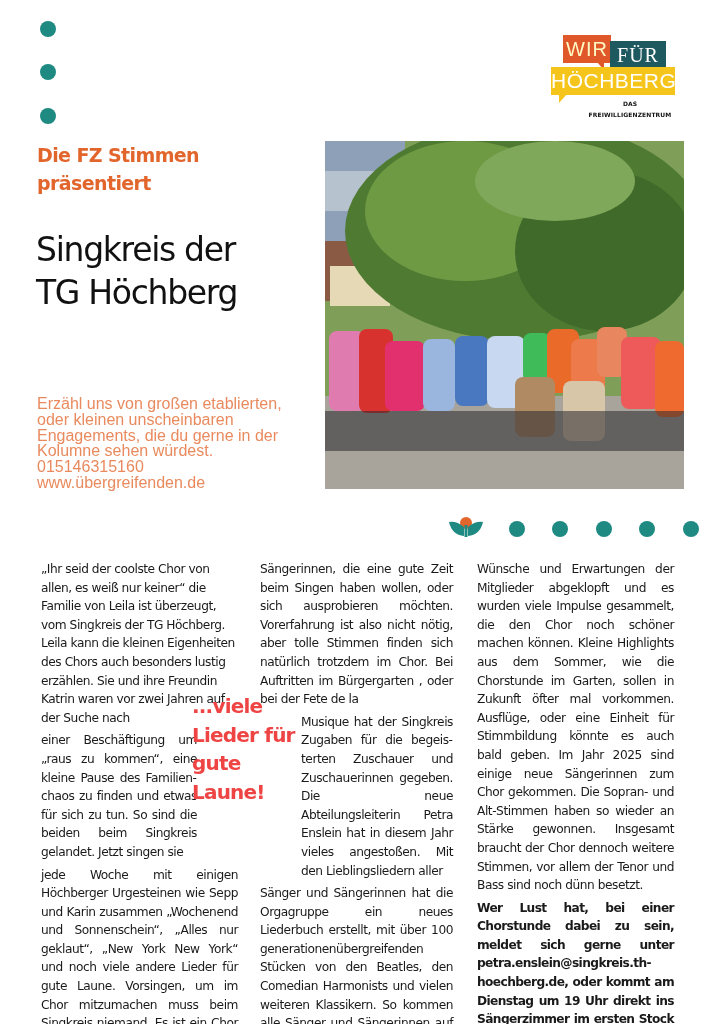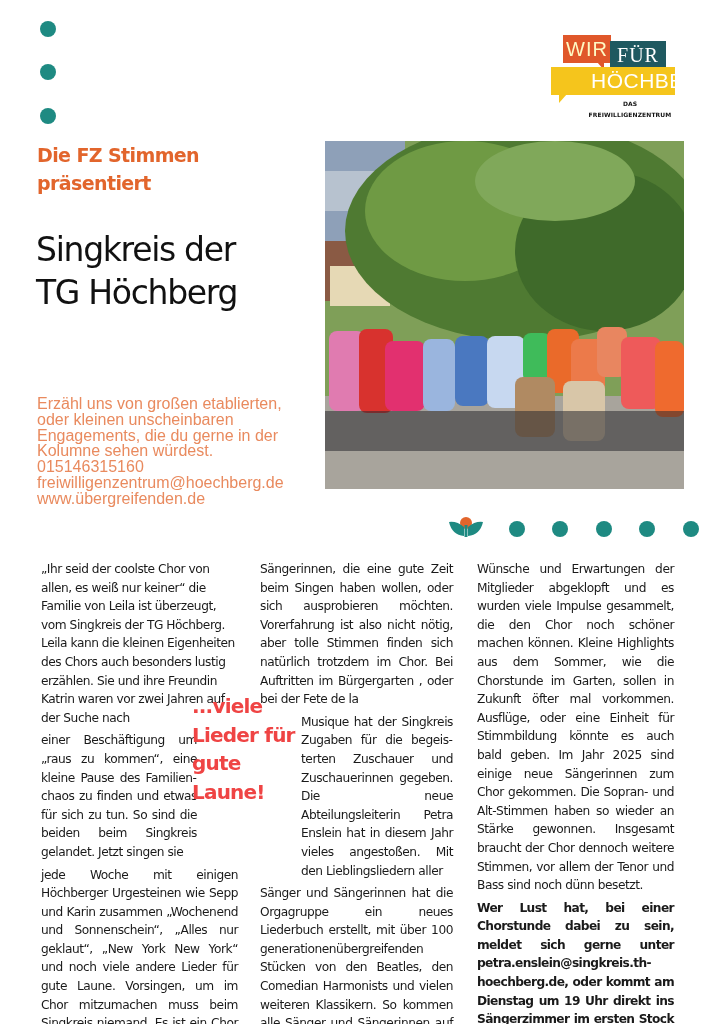--- a/index.html
+++ b/index.html
@@ -23,21 +23,21 @@
 
   
   .logo { position: absolute; left: 551px; top: 33px; width: 125px; height: 76px; }
   .logo .wir { position: absolute; left: 12px; top: 2px; width: 48px; height: 28px; background: #e0572a;
     color: #fef9c3; font-family: "Liberation Sans", sans-serif; font-size: 20px; line-height: 28px; text-align: center; letter-spacing: 1px; }
   .logo .wir::after { content: ""; position: absolute; left: 34px; bottom: -7px; border-left: 7px solid transparent; border-top: 8px solid #e0572a; }
   .logo .fur { position: absolute; left: 59px; top: 8px; width: 56px; height: 28px; background: #1f5960;
     color: #fff; font-family: Liberation Serif, serif; font-size: 20px; line-height: 28px; text-align: center; letter-spacing: 1px; }
   .logo .fur::after { content: ""; position: absolute; left: 12px; bottom: -7px; border-right: 7px solid transparent; border-top: 8px solid #1f5960; }
   .logo .hoch { position: absolute; left: 0px; top: 34px; width: 124px; height: 28px; background: #f5c51c;
-    color: #fff; font-family: "Liberation Sans", sans-serif; font-size: 21px; line-height: 28px; text-align: center; letter-spacing: 0.5px; padding-left: 40px; }
+    color: #fff; font-family: "Liberation Sans", sans-serif; font-size: 21px; line-height: 28px; text-align: center; letter-spacing: 0.5px; }
   .logo .hoch::after { content: ""; position: absolute; left: 8px; bottom: -8px; border-right: 8px solid transparent; border-top: 9px solid #f5c51c; }
   .logo .sub { position: absolute; left: 34px; top: 65px; width: 90px; height: 11px; background: #fff;
     font-family: "DejaVu Sans", sans-serif; font-weight: bold; font-size: 6px; line-height: 11px; color: #111; text-align: center; letter-spacing: 0.1px; }
 
   
   .photo { position: absolute; left: 325px; top: 141px; width: 359px; height: 348px; overflow: hidden; background: #6d8e45; }
   .photo svg { width: 100%; height: 100%; display: block; }
 
   
   .lotus { position: absolute; left: 449px; top: 516px; width: 34px; height: 22px; }
@@ -72,21 +72,20 @@
 
 <div class="kicker">Die FZ Stimmen präsentiert</div>
 <div class="headline">
   <div>Singkreis der</div>
   <div>TG Höchberg</div>
 </div>
 
 <div class="contact">
   <div>Erzähl uns von großen etablierten, oder kleinen unscheinbaren Engagements, die du gerne in der Kolumne sehen würdest.</div>
   <div>015146315160</div>
-  <div>freiwilligenzentrum@hoechberg.de</div>
   <div>www.übergreifenden.de</div>
 </div>
 
 <div class="photo">
   <svg viewBox="0 0 359 348" preserveAspectRatio="none">
     <rect x="0" y="0" width="359" height="348" fill="#7f9f58"></rect>
     <rect x="0" y="0" width="80" height="110" fill="#8ea0b8"></rect>
     <rect x="0" y="30" width="60" height="40" fill="#b7c2cf"></rect>
     <rect x="0" y="100" width="70" height="60" fill="#8a5a44"></rect>
     <rect x="5" y="125" width="60" height="40" fill="#e6d9b5"></rect>

